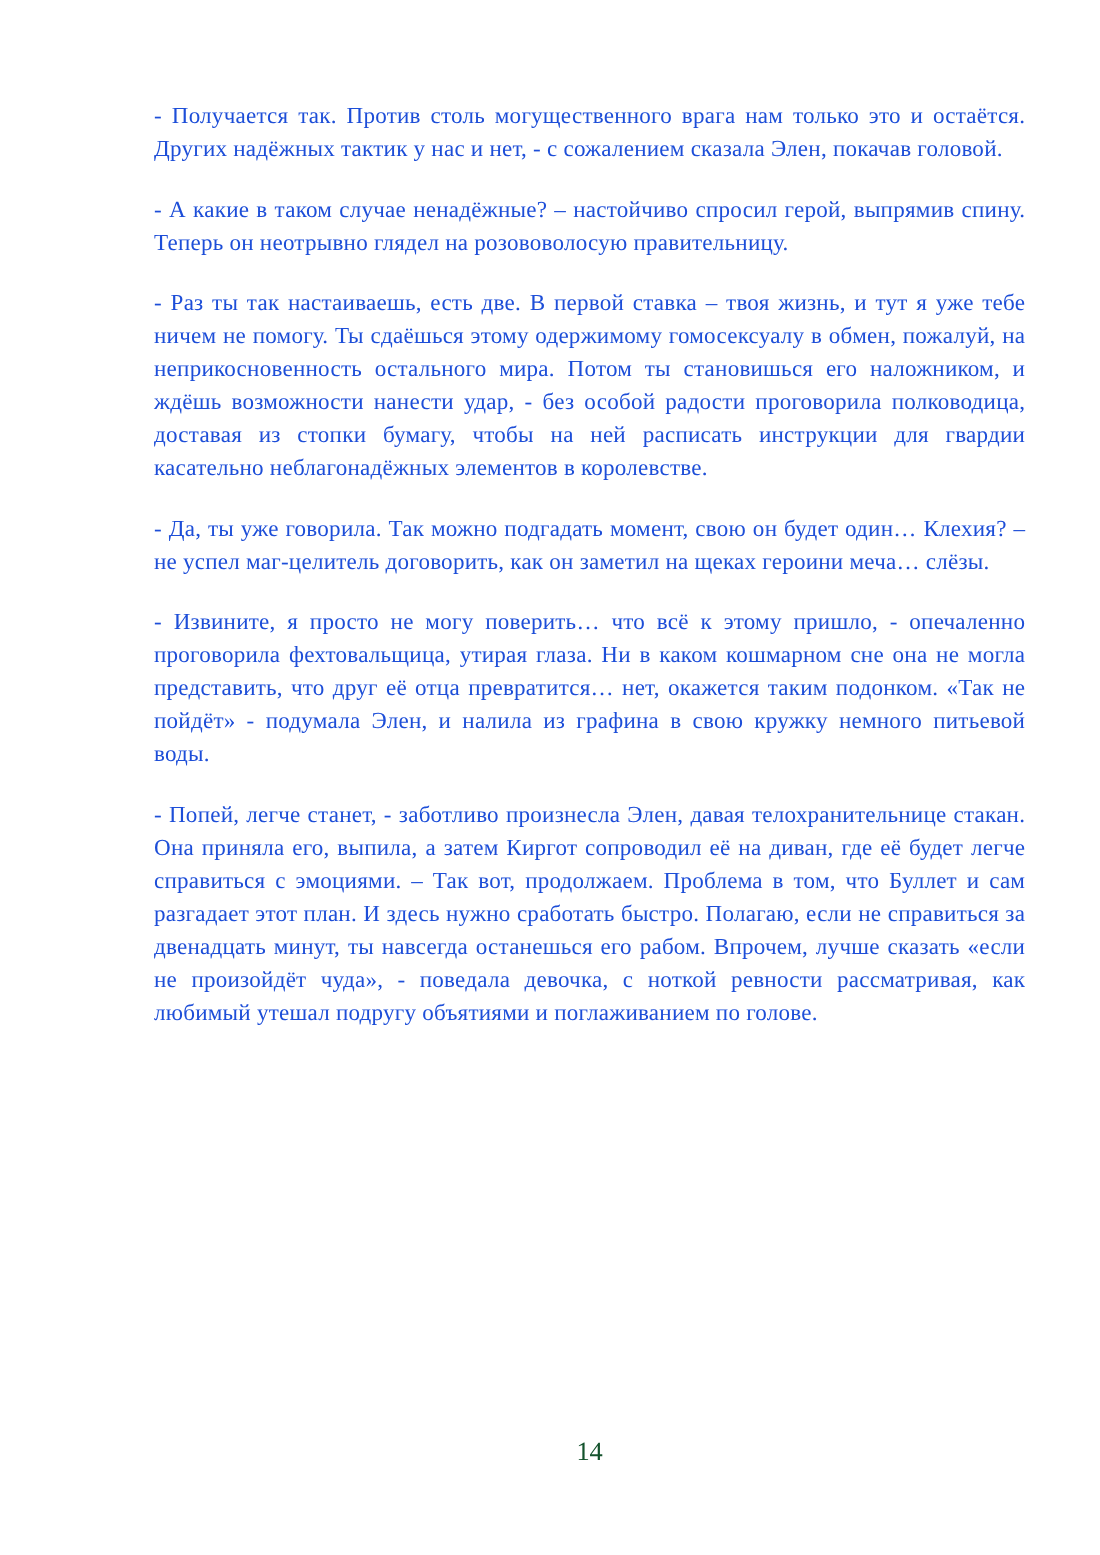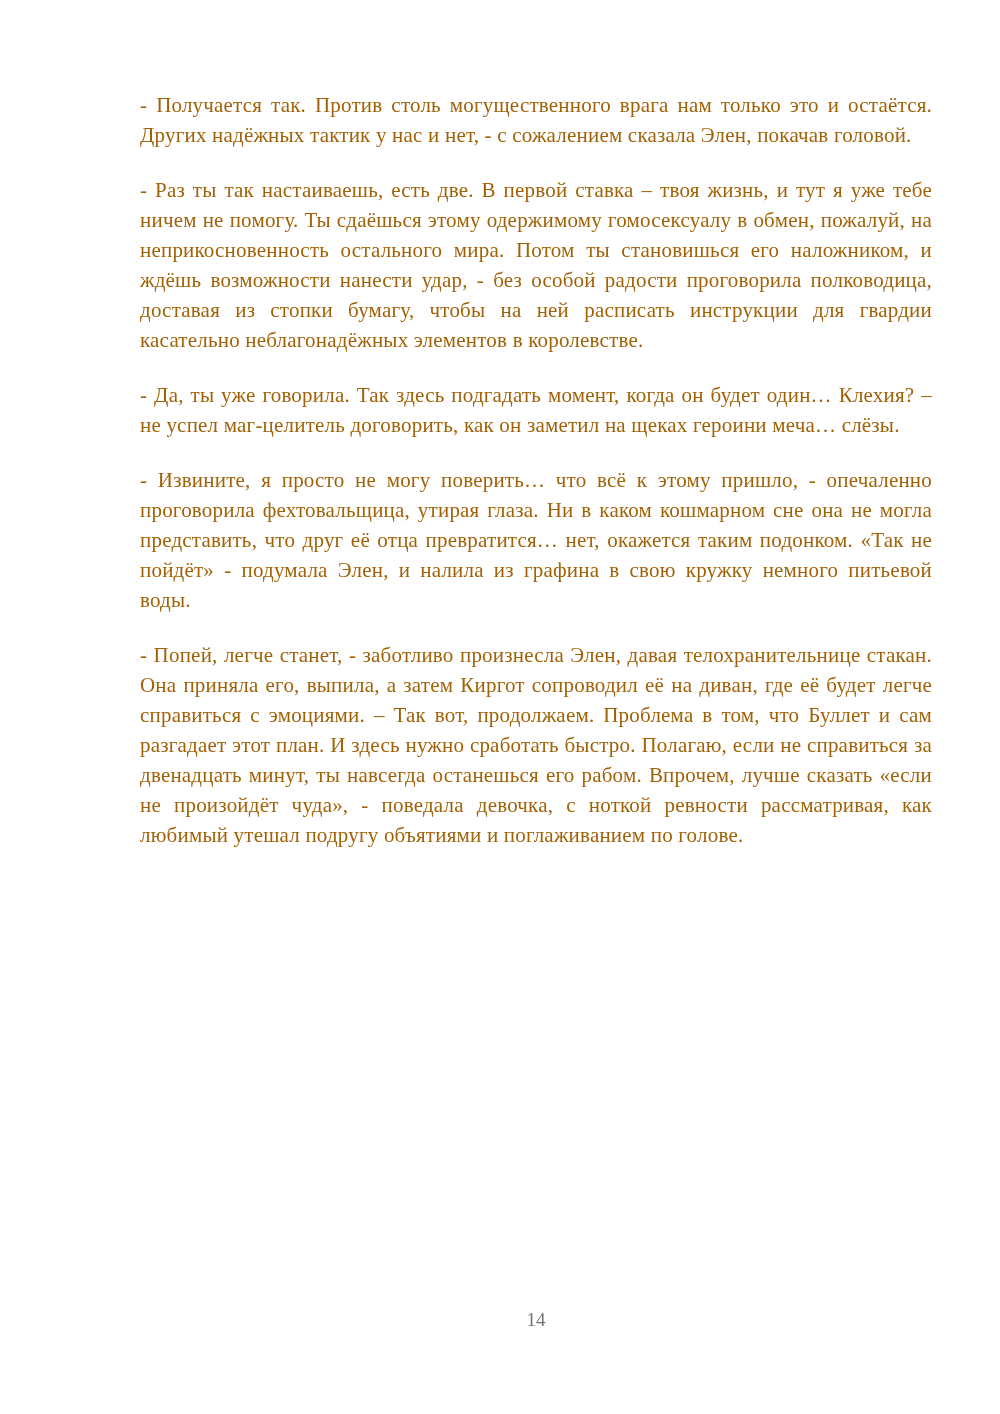--- a/index.html
+++ b/index.html
@@ -21,41 +21,42 @@
   .content {
     position: absolute;
     top: 90px;
     left: 140px;
     width: 792px;
   }
   .para {
     margin: 0 0 25px 0;
     font-size: 21px;
     line-height: 30px;
-    color: #a16207;
+    color: #1d4ed8;
     text-align: justify;
     text-align-last: left;
     letter-spacing: 0.2px;
   }
   .page-number {
     position: absolute;
     top: 1306px;
     left: 140px;
     width: 792px;
     text-align: center;
-    font-size: 19px;
+    font-size: 24px;
     line-height: 28px;
-    color: #737373;
+    color: #14532d;
   }
 </style>
 </head>
 <body>
 
 <div class="page">
   <div class="content">
     <p class="para">- Получается так. Против столь могущественного врага нам только это и остаётся. Других надёжных тактик у нас и нет, - с сожалением сказала Элен, покачав головой.</p>
+    <p class="para">- А какие в таком случае ненадёжные? – настойчиво спросил герой, выпрямив спину. Теперь он неотрывно глядел на розововолосую правительницу.</p>
     <p class="para">- Раз ты так настаиваешь, есть две. В первой ставка – твоя жизнь, и тут я уже тебе ничем не помогу. Ты сдаёшься этому одержимому гомосексуалу в обмен, пожалуй, на неприкосновенность остального мира. Потом ты становишься его наложником, и ждёшь возможности нанести удар, - без особой радости проговорила полководица, доставая из стопки бумагу, чтобы на ней расписать инструкции для гвардии касательно неблагонадёжных элементов в королевстве.</p>
-    <p class="para">- Да, ты уже говорила. Так здесь подгадать момент, когда он будет один… Клехия? – не успел маг-целитель договорить, как он заметил на щеках героини меча… слёзы.</p>
+    <p class="para">- Да, ты уже говорила. Так можно подгадать момент, свою он будет один… Клехия? – не успел маг-целитель договорить, как он заметил на щеках героини меча… слёзы.</p>
     <p class="para">- Извините, я просто не могу поверить… что всё к этому пришло, - опечаленно проговорила фехтовальщица, утирая глаза. Ни в каком кошмарном сне она не могла представить, что друг её отца превратится… нет, окажется таким подонком. «Так не пойдёт» - подумала Элен, и налила из графина в свою кружку немного питьевой воды.</p>
     <p class="para">- Попей, легче станет, - заботливо произнесла Элен, давая телохранительнице стакан. Она приняла его, выпила, а затем Киргот сопроводил её на диван, где её будет легче справиться с эмоциями. – Так вот, продолжаем. Проблема в том, что Буллет и сам разгадает этот план. И здесь нужно сработать быстро. Полагаю, если не справиться за двенадцать минут, ты навсегда останешься его рабом. Впрочем, лучше сказать «если не произойдёт чуда», - поведала девочка, с ноткой ревности рассматривая, как любимый утешал подругу объятиями и поглаживанием по голове.</p>
   </div>
   <div class="page-number">14</div>
 </div>
 
 </body></html>

